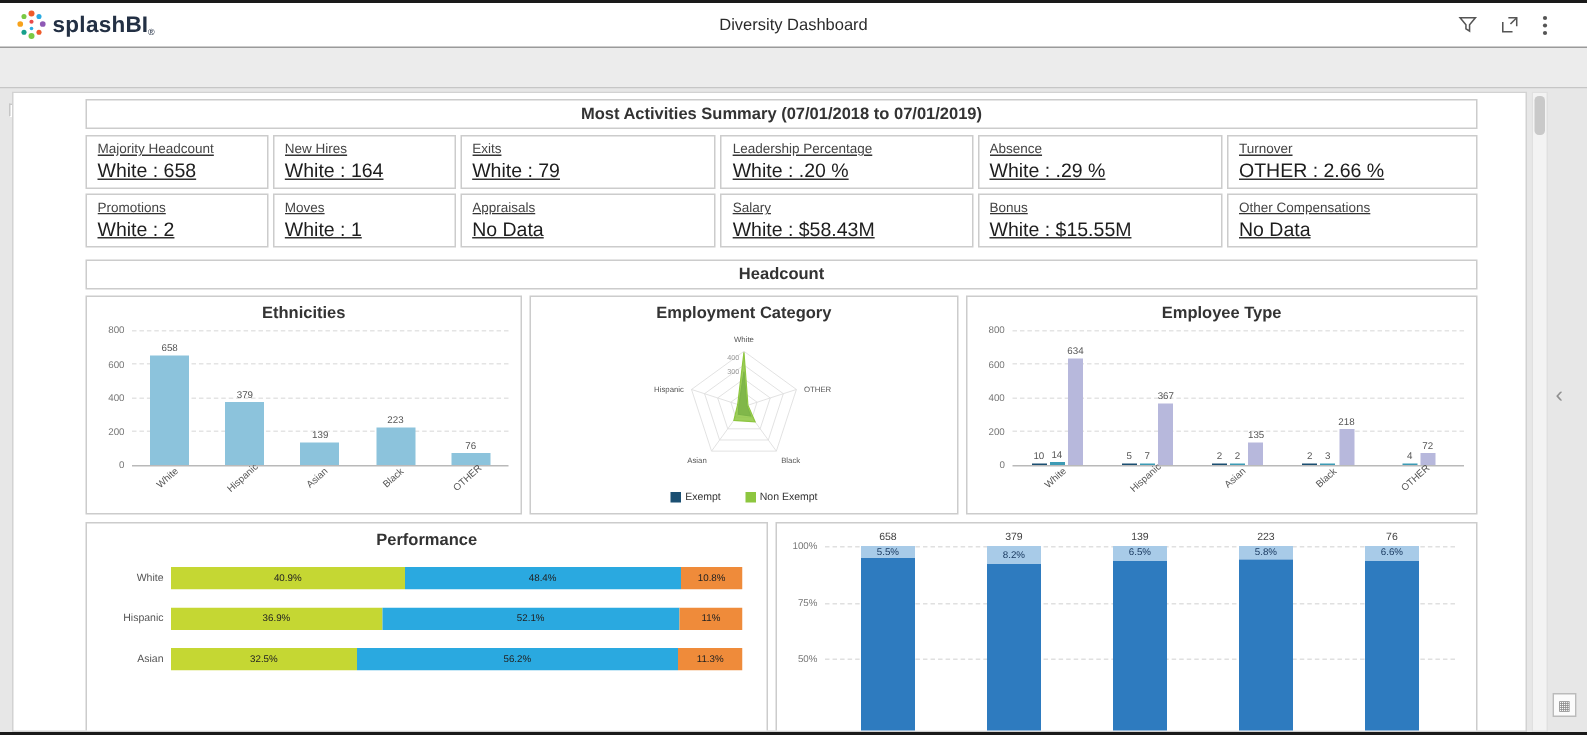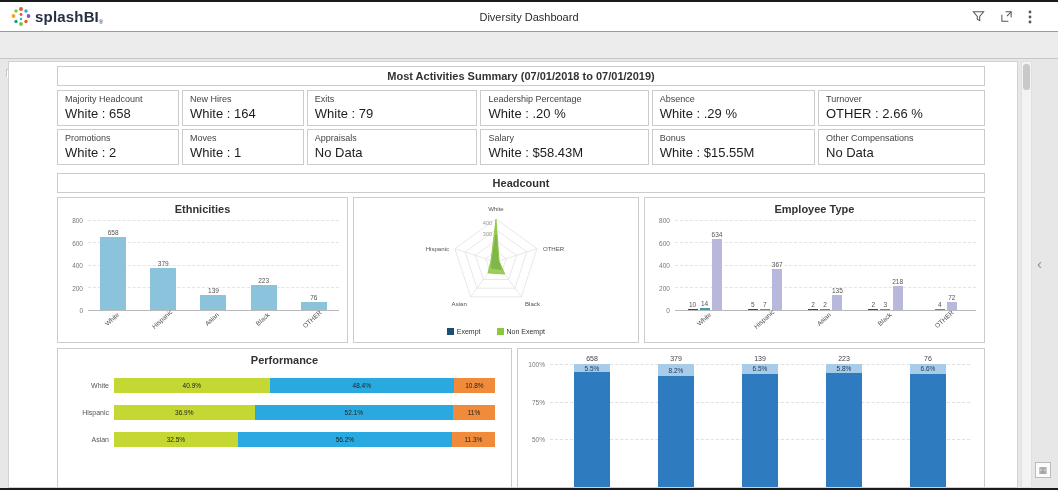--- a/index.html
+++ b/index.html
@@ -28,21 +28,21 @@
   
   .main{display:flex;height:429px;padding-top:2px;background:#e7e7e7;justify-content:flex-end;}
   .dashboard{margin-left:8px;width:1010px;background:#fff;border:1px solid #d2d2d2;padding:4px 32px 0 48px;overflow:hidden;}
   .v-scrollbar{width:11px;background:#f3f3f3;border:1px solid #e0e0e0;margin-left:3px;position:relative;cursor:pointer;}
   .v-thumb{position:absolute;top:2px;left:1px;right:1px;height:26px;background:#c9c9c9;border-radius:3px;}
   .right-gutter{flex:1;position:relative;}
   .collapse-handle{position:absolute;top:196px;left:5px;font-size:15px;color:#8f8f8f;cursor:pointer;line-height:14px;}
   .corner-widget{position:absolute;bottom:10px;left:3px;width:16px;height:16px;border:1px solid #bbb;background:#fbfbfb;color:#888;font-size:9px;display:flex;align-items:center;justify-content:center;cursor:pointer;}
   
   .section-header{border:1px solid #ccc;background:#fff;text-align:center;font-size:11px;font-weight:700;color:#333;padding:3px 0;margin-bottom:4px;}
-  .kpi-grid{display:grid;grid-template-columns:1fr 1fr 1.4fr 1.38fr 1.34fr 1.37fr;gap:3px;margin-bottom:8px;}
+  .kpi-grid{display:grid;grid-template-columns:1fr 1fr 1.4fr 1.38fr 1.34fr 1.37fr;gap:3px;margin-bottom:8px;text-decoration:underline;}
   .kpi-card{border:1px solid #ccc;background:#fff;padding:3px 7px 4px;}
   .kpi-label{font-size:9px;color:#444;white-space:nowrap;overflow:hidden;}
   .kpi-value{font-size:13px;color:#1d1d1d;margin-top:2px;white-space:nowrap;}
   
   .charts-row{display:grid;grid-template-columns:290fr 285fr 340fr;gap:5px;height:146px;margin-bottom:5px;}
   .charts-row.bottom{grid-template-columns:453fr 466fr;height:170px;margin-bottom:0;}
   .panel{border:1px solid #ccc;background:#fff;display:flex;flex-direction:column;padding:3px 4px;min-height:0;overflow:hidden;}
   .chart-title{text-align:center;font-size:11px;font-weight:700;color:#333;padding:2px 0 4px;}
   .chart-body{flex:1;display:flex;flex-direction:column;min-height:0;}
   
@@ -254,20 +254,21 @@
                   </div>
                   <div class="xslot">
                     <span>OTHER</span>
                   </div>
                 </div>
               </div>
             </div>
           </div>
       </section>
       <section class="panel">
+        <div class="chart-title">Employment Category</div>
         <div class="chart-body" id="chart-employment">
             <div class="radar-body">
               <svg viewBox="0 0 270 130" preserveAspectRatio="xMidYMid meet">
                 <polygon points="135.0,53.5 145.9,61.4 141.8,74.3 128.2,74.3 124.1,61.4" fill="none" stroke="#dcdcdc" stroke-width="0.7"></polygon>
                 <polygon points="135.0,42.0 156.9,57.9 148.5,83.6 121.5,83.6 113.1,57.9" fill="none" stroke="#dcdcdc" stroke-width="0.7"></polygon>
                 <polygon points="135.0,30.5 167.8,54.3 155.3,92.9 114.7,92.9 102.2,54.3" fill="none" stroke="#dcdcdc" stroke-width="0.7"></polygon>
                 <polygon points="135.0,19.0 178.7,50.8 162.0,102.2 108.0,102.2 91.3,50.8" fill="none" stroke="#dcdcdc" stroke-width="0.7"></polygon>
                 <line x1="135" y1="65" x2="135.0" y2="19.0" stroke="#dcdcdc" stroke-width="0.7"></line>
                 <line x1="135" y1="65" x2="178.7" y2="50.8" stroke="#dcdcdc" stroke-width="0.7"></line>
                 <line x1="135" y1="65" x2="162.0" y2="102.2" stroke="#dcdcdc" stroke-width="0.7"></line>

